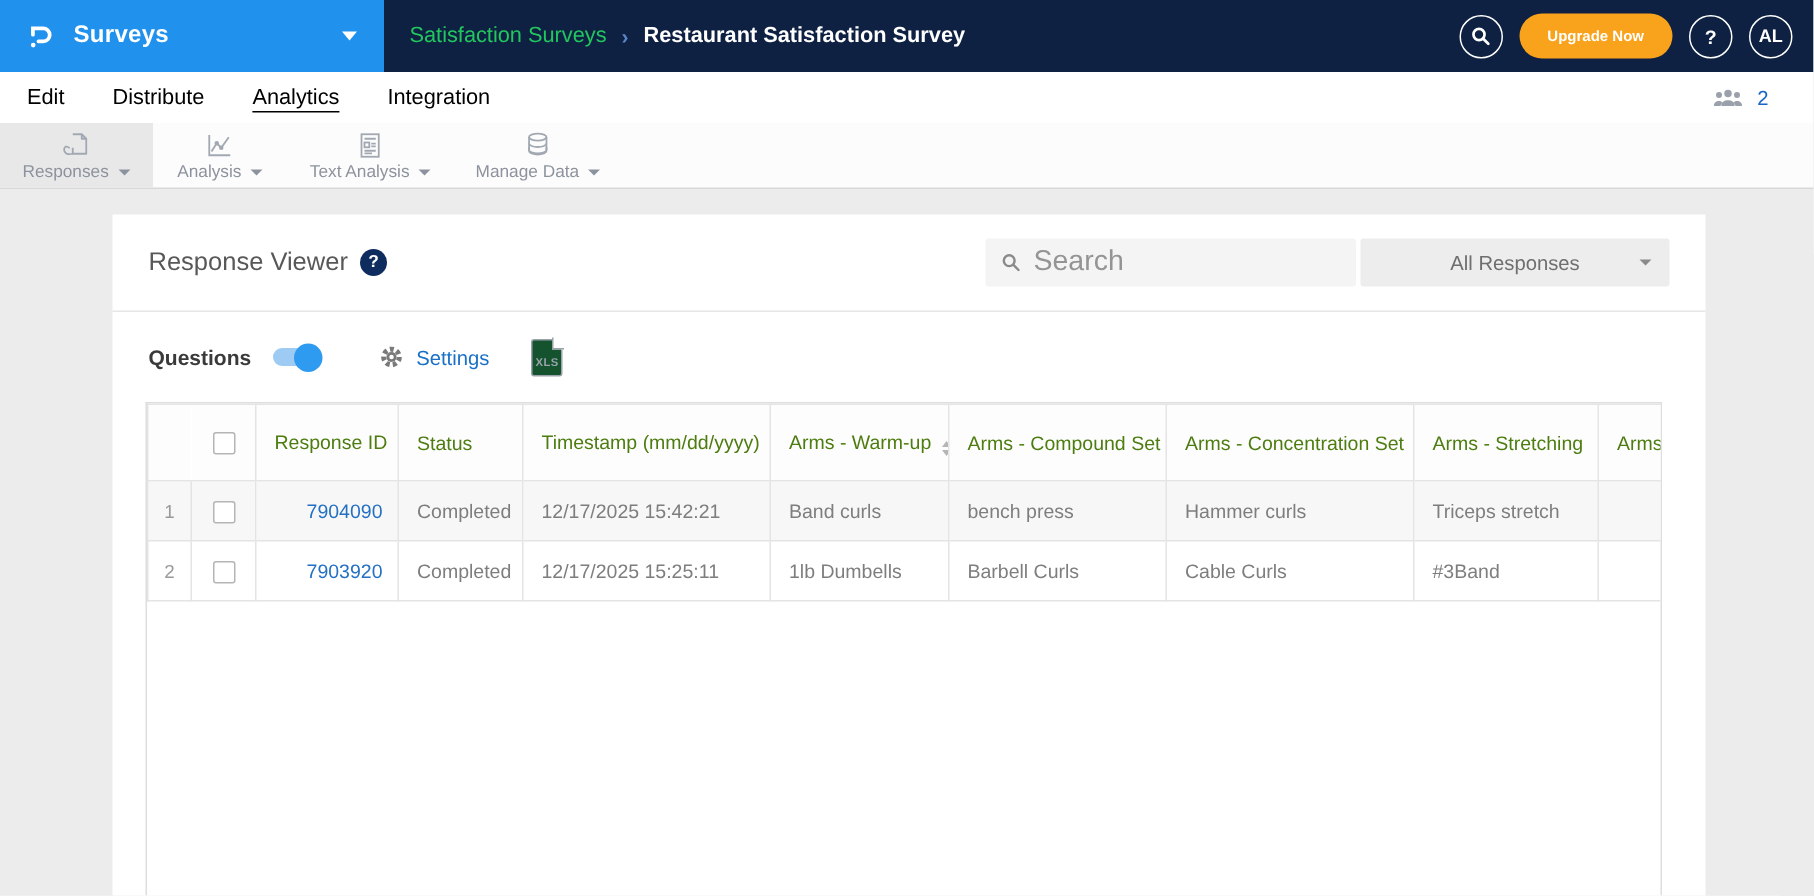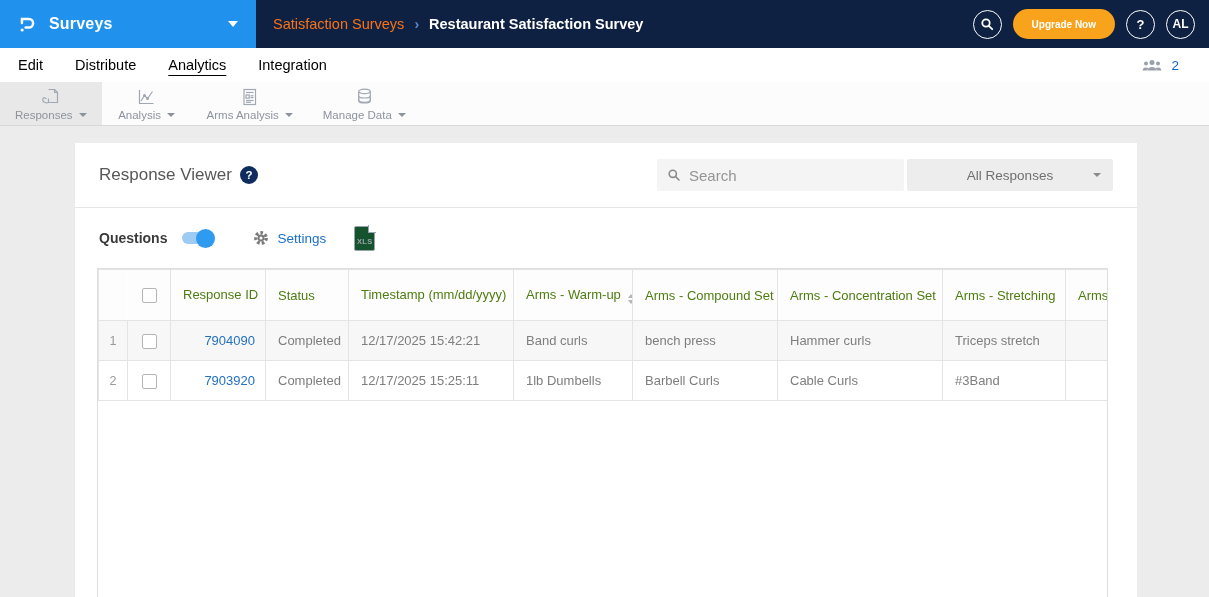--- a/index.html
+++ b/index.html
@@ -7,21 +7,21 @@
               font-family:"Liberation Sans", sans-serif; }
 
   
   .topbar { height:48px; background:#0e2142; display:flex; align-items:center; }
   .brand { width:256px; height:48px; background:#2191ee; display:flex; align-items:center;
            padding:0 18px 0 16px; flex:0 0 auto; cursor:pointer; }
   .brand-name { color:#fff; font-size:16px; font-weight:600; margin-left:11px; letter-spacing:.2px; }
   .caret-down-white { width:0; height:0; border-left:5px solid transparent; border-right:5px solid transparent;
            border-top:6px solid #fff; margin-left:auto; }
   .breadcrumb { display:flex; align-items:center; margin-left:17px; font-size:14.5px; color:#fff; gap:10px; }
-  .crumb-parent { font-weight:400; color:#f97316; }
+  .crumb-parent { font-weight:400; color:#22c55e; }
   .crumb-sep { color:#5b86c4; font-weight:700; font-size:14px; }
   .crumb-current { font-weight:600; color:#fff; }
   .topbar-right { margin-left:auto; display:flex; align-items:center; gap:11px; margin-right:14px; }
   .circle-btn { width:29px; height:29px; border:1.5px solid #fff; border-radius:50%; color:#fff;
            display:flex; align-items:center; justify-content:center; font-size:13px; font-weight:700; cursor:pointer; }
   .upgrade-btn { height:30px; border:none; border-radius:15px; background:#f9a21c; color:#fff;
            font-family:inherit; font-size:10px; font-weight:600; padding:0 19px; cursor:pointer; }
 
   
   .navrow { height:34px; background:#fff; display:flex; align-items:center; padding-left:18px; }
@@ -43,21 +43,21 @@
   .content { padding:17px 0 0 75px; height:471px; }
   .card { width:1062px; height:494px; background:#fff; }
   .card-header { height:65px; display:flex; align-items:center; padding:0 24px; border-bottom:1px solid #e6e6e6; }
   .page-title { font-size:17px; color:#585858; }
   .help-badge { display:inline-flex; width:18px; height:18px; border-radius:50%; background:#0e2c5e; color:#fff;
            font-size:11.5px; font-weight:700; align-items:center; justify-content:center; margin-left:8px;
            vertical-align:-2px; cursor:pointer; }
   .header-right { margin-left:auto; display:flex; align-items:center; gap:3px; }
   .search-box { position:relative; width:247px; height:32px; }
   .search-box input { width:100%; height:100%; border:none; background:#f4f4f4; border-radius:2px;
-           padding:0 10px 0 32px; font-family:inherit; font-size:15px; color:#555; outline:none; }
+           padding:0 10px 0 32px; font-family:inherit; font-size:19px; color:#555; outline:none; }
   .search-box input::placeholder { color:#949494; }
   .search-box svg { position:absolute; left:10px; top:9px; }
   .filter-select { width:206px; height:32px; background:#ededed; border-radius:2px; display:flex;
            align-items:center; justify-content:center; position:relative; font-size:13.5px; color:#6f6f6f; cursor:pointer; }
   .filter-select .caret-down-gray { position:absolute; right:12px; border-top-color:#8a8a8a; }
 
   
   .controls { height:60px; display:flex; align-items:center; padding:0 24px; }
   .questions-label { font-size:14px; font-weight:600; color:#3a3a3a; }
   .toggle { position:relative; width:30px; height:12px; border-radius:6px; background:#9dcbf3;
@@ -171,21 +171,21 @@
     <svg width="21" height="20" viewBox="0 0 21 20" fill="none" stroke="currentColor" stroke-width="1.2">
       <rect x="5" y="2.5" width="11.5" height="15"></rect>
       <line x1="7" y1="5.5" x2="14.5" y2="5.5"></line>
       <rect x="7" y="8" width="3.2" height="3.2"></rect>
       <line x1="11.5" y1="8.8" x2="14.5" y2="8.8"></line>
       <line x1="11.5" y1="10.6" x2="14.5" y2="10.6"></line>
       <line x1="7" y1="13.5" x2="14.5" y2="13.5"></line>
       <line x1="7" y1="15.3" x2="12" y2="15.3"></line>
     </svg>
     <span class="tool-label">
-      <span>Arms Analysis</span>
+      <span>Text Analysis</span>
         <i class="caret-down-gray"></i>
     </span>
   </div>
   <div class="tool-item">
     <svg width="21" height="20" viewBox="0 0 21 20" fill="none" stroke="currentColor" stroke-width="1.2">
       <ellipse cx="10.5" cy="4.4" rx="5.8" ry="2.3"></ellipse>
       <path d="M4.7 4.4 v4.3 c0 1.3 2.6 2.3 5.8 2.3 s5.8-1 5.8-2.3 V4.4"></path>
       <path d="M4.7 8.7 v4.3 c0 1.3 2.6 2.3 5.8 2.3 s5.8-1 5.8-2.3 V8.7"></path>
       <path d="M4.7 13 v2.6 c0 1.3 2.6 2.3 5.8 2.3 s5.8-1 5.8-2.3 V13" transform="translate(0,-1.9)"></path>
     </svg>

